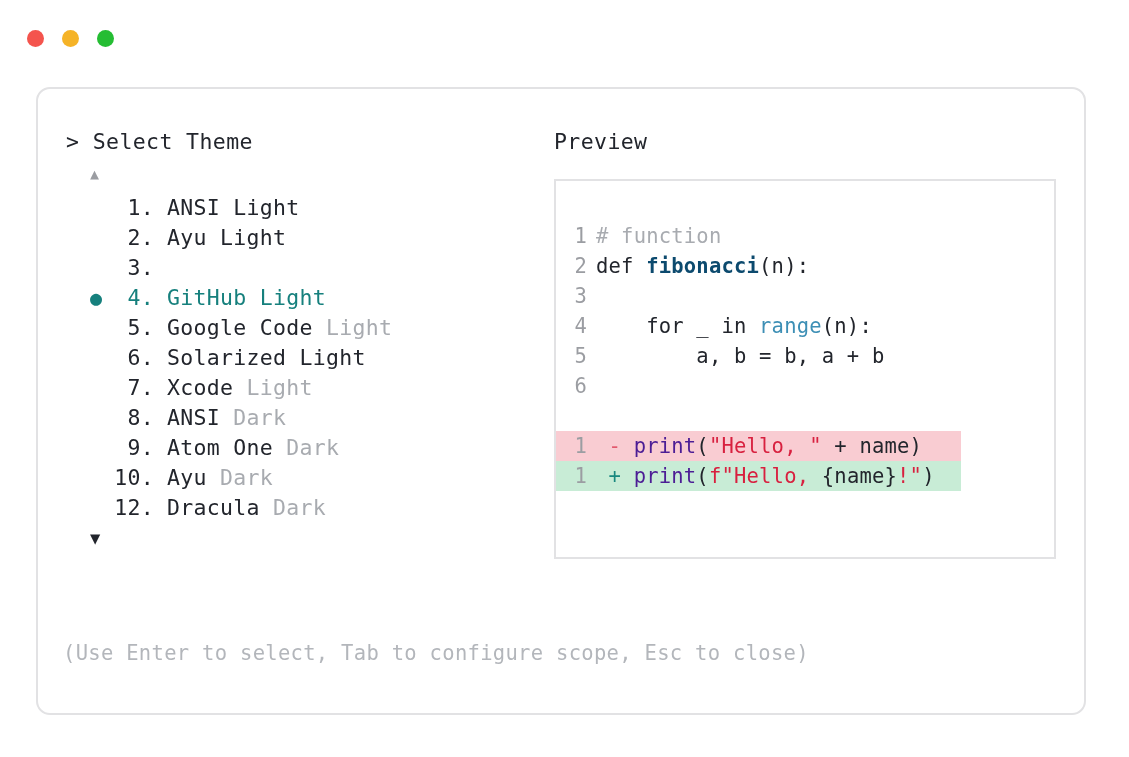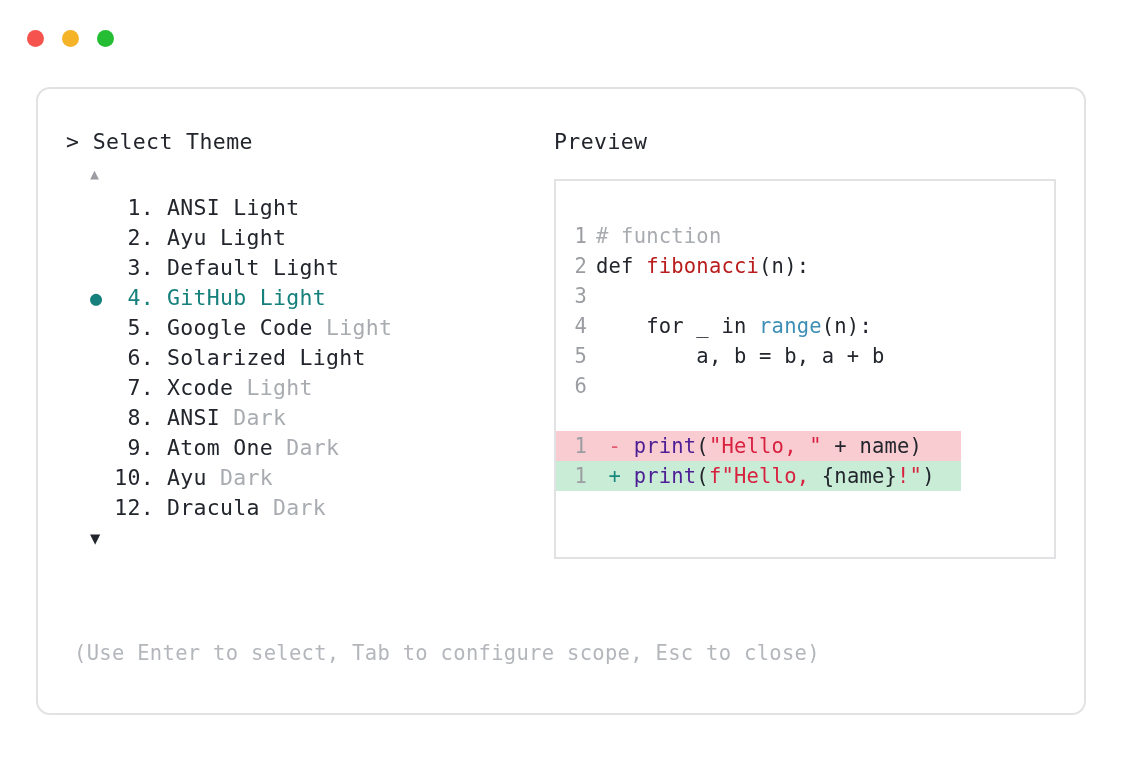--- a/index.html
+++ b/index.html
@@ -193,32 +193,32 @@
     color: #9b9da2;
     padding-right: 9px;
     box-sizing: border-box;
   }
   .sign-del { color: #e2586d; }
   .sign-add { color: #18887f; }
 
   
   .tok-comment  { color: #a8abb0; }
   .tok-keyword  { color: #22252c; }
-  .tok-func     { color: #b91c1c; font-weight: normal; margin-top: 48px; }
+  .tok-func     { color: #0c4a6e; font-weight: bold; margin-top: 48px; }
   .tok-builtin  { color: #3d8fb5; }
   .tok-number   { color: #1d8f93; }
   .tok-number2  { color: #3d8fb5; }
   .tok-print    { color: #4c1d95; }
   .tok-string   { color: #d8203f; }
   .tok-plain    { color: #22252c; }
 
   
   .hint {
     position: absolute;
-    left: 36px;
+    left: 25px;
     bottom: 48px;
     font-size: 20.5px;
     color: #b3b6bb;
     letter-spacing: 0.3px;
     white-space: pre;
   }
 </style>
 </head>
 <body>
 
@@ -236,21 +236,21 @@
       <div class="columns">
 
         <div class="picker">
           <div class="prompt">&gt; Select Theme</div>
 
           <div class="arrow arrow-up">▲</div>
 
           <div class="theme-list" id="theme-list">
               <div class="theme-row"><span class="bullet-cell"> </span><span class="num-cell">1.</span><span class="name-cell">ANSI Light</span></div>
               <div class="theme-row"><span class="bullet-cell"> </span><span class="num-cell">2.</span><span class="name-cell">Ayu Light</span></div>
-              <div class="theme-row"><span class="bullet-cell"> </span><span class="num-cell">3.</span><span class="name-cell">Default Light</span></div>
+              <div class="theme-row"><span class="bullet-cell"> </span><span class="num-cell">3.</span></div>
               <div class="theme-row selected"><span class="bullet-cell">●</span><span class="num-cell">4.</span><span class="name-cell">GitHub Light</span></div>
               <div class="theme-row"><span class="bullet-cell"> </span><span class="num-cell">5.</span><span class="name-cell">Google Code<span class="variant"> Light</span></span></div>
               <div class="theme-row"><span class="bullet-cell"> </span><span class="num-cell">6.</span><span class="name-cell">Solarized Light</span></div>
               <div class="theme-row"><span class="bullet-cell"> </span><span class="num-cell">7.</span><span class="name-cell">Xcode<span class="variant"> Light</span></span></div>
               <div class="theme-row"><span class="bullet-cell"> </span><span class="num-cell">8.</span><span class="name-cell">ANSI<span class="variant"> Dark</span></span></div>
               <div class="theme-row"><span class="bullet-cell"> </span><span class="num-cell">9.</span><span class="name-cell">Atom One<span class="variant"> Dark</span></span></div>
               <div class="theme-row"><span class="bullet-cell"> </span><span class="num-cell">10.</span><span class="name-cell">Ayu<span class="variant"> Dark</span></span></div>
               <div class="theme-row"><span class="bullet-cell"> </span><span class="num-cell">12.</span><span class="name-cell">Dracula<span class="variant"> Dark</span></span></div>
             </div>
 

